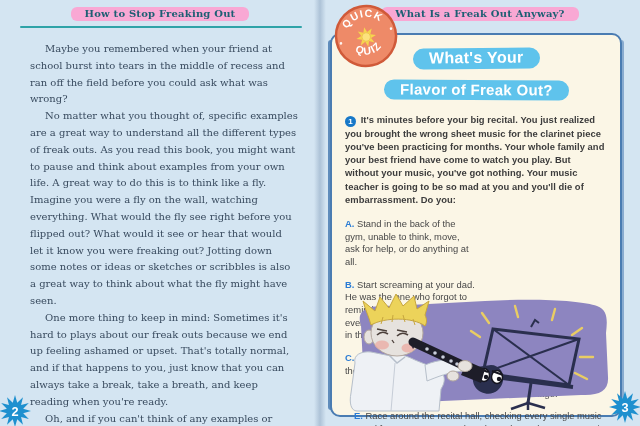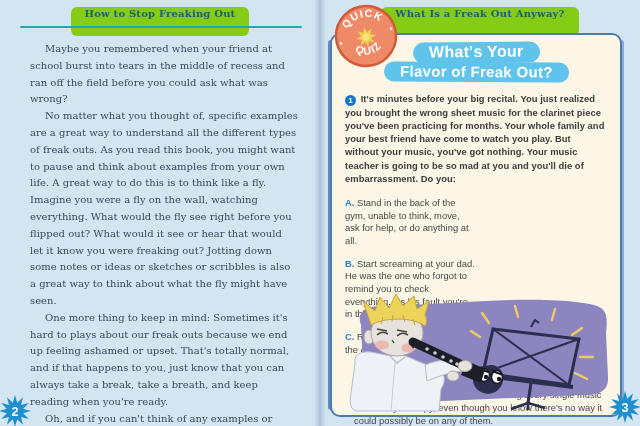--- a/index.html
+++ b/index.html
@@ -17,21 +17,21 @@
     position:absolute; left:314px; top:0; width:12px; height:426px;
     background:linear-gradient(90deg, rgba(110,140,170,0) 0%, rgba(100,130,165,.35) 50%, rgba(110,140,170,0) 100%);
   }
 
   
   .running-head {
     position:absolute; top:8px; left:0; width:100%; text-align:center;
     font-family:"DejaVu Serif", serif; font-weight:bold; font-size:10px;
     color:#1d5f73; letter-spacing:.2px;
   }
-  .running-head .hl { background:#84cc16; border-radius:6px; padding:1px 14px 17px; }
+  .running-head .hl { background:#f9a8d4; border-radius:6px; padding:1px 14px 2px; }
 
   .header-rule {
     position:absolute; top:26px; left:20px; width:282px; height:2px;
     background:#2fa3a8; border-radius:2px;
   }
 
   
   .body-text {
     position:absolute; top:41px; left:30px; width:268px;
     font-family:"DejaVu Serif", serif; font-size:10px; line-height:1.68;
@@ -48,21 +48,21 @@
   }
 
   
   .quiz-box {
     position:absolute; left:10px; top:33px; width:292px; height:384px;
     box-sizing:border-box;
     background:#fbf6e6; border:2px solid #4a7cb2; border-radius:10px;
     box-shadow:-9px 0 0 -7px rgba(74,124,178,.85), 9px 0 0 -7px rgba(74,124,178,.55);
   }
   .quiz-title { text-align:center; margin-top:7px; line-height:1; }
-  .quiz-title .line { margin:1px; }
+  .quiz-title .line { margin:13px; }
   .bar {
     display:inline-block; background:#5fc3ec; color:#ffffff; font-weight:bold;
     border-radius:13px; padding:2px 16px 3px; font-size:16px; letter-spacing:.3px;
   }
   .bar-1 { transform:rotate(-.6deg); }
   .bar-2 { margin-top:-4px; font-size:15px; transform:rotate(.4deg); }
 
   .quiz-intro {
     margin:10px 13px 0; font-size:9.4px; font-weight:bold; color:#3c3c3c;
     line-height:1.4; letter-spacing:.05px;

